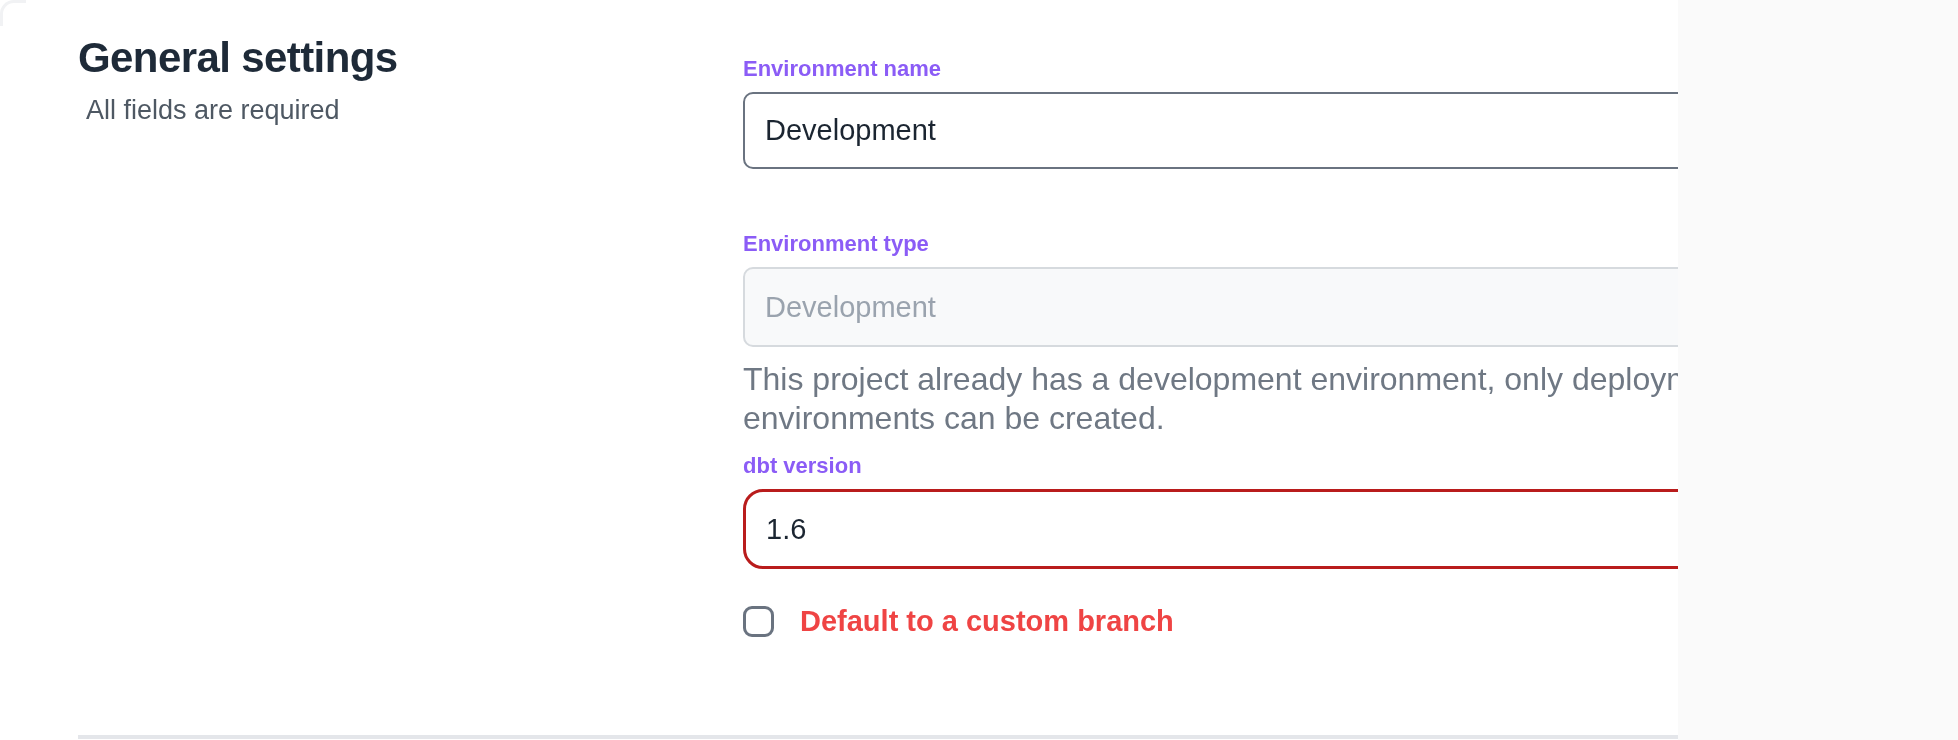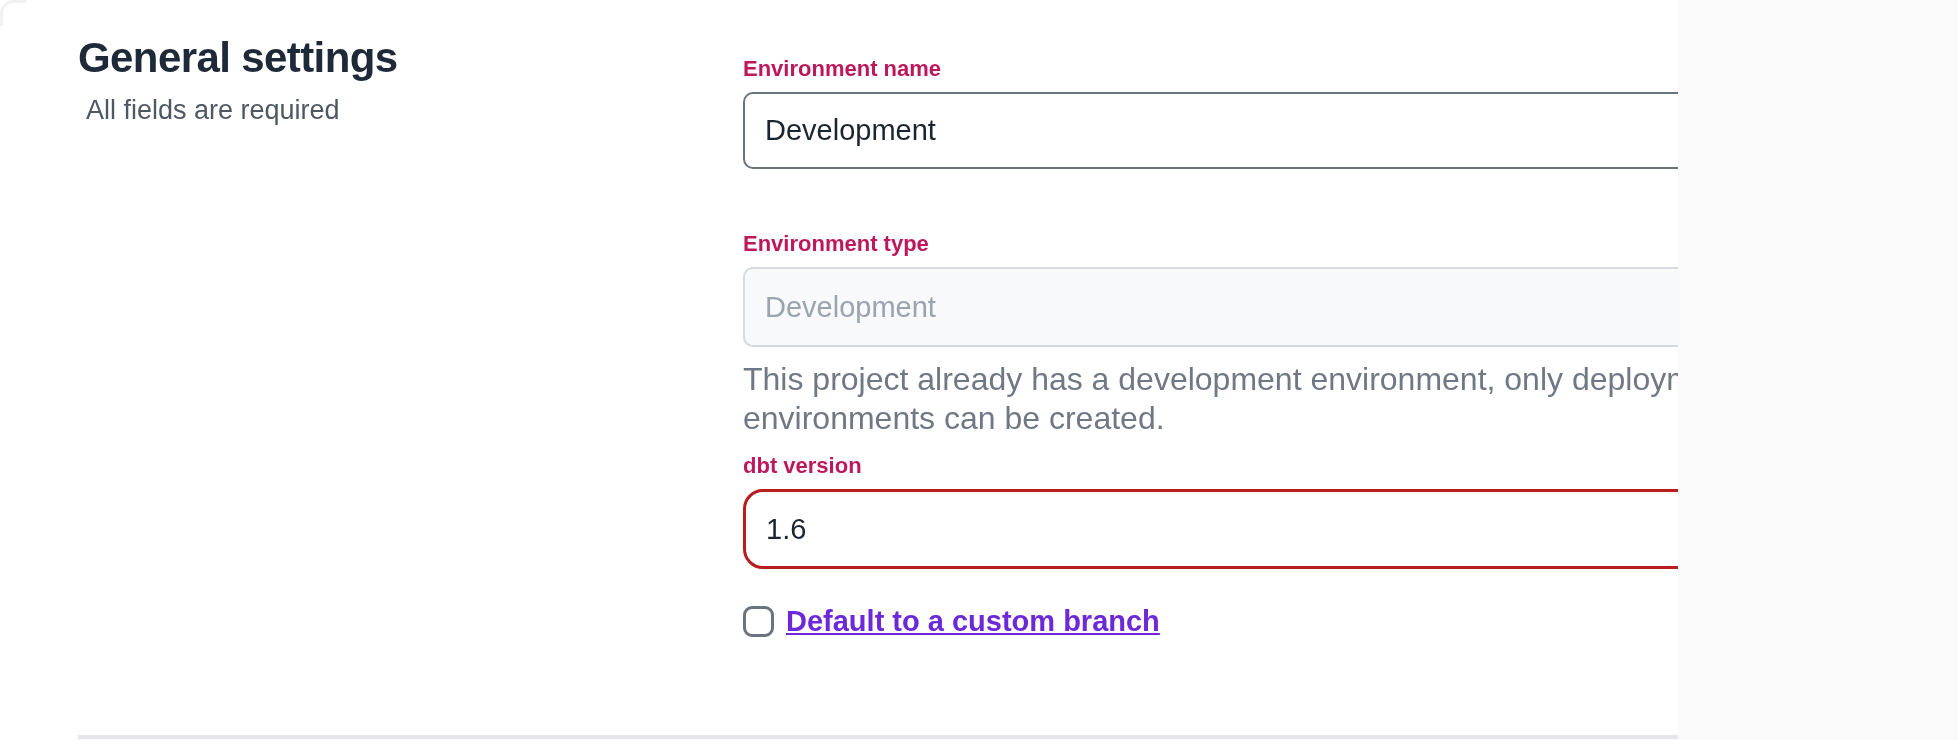--- a/index.html
+++ b/index.html
@@ -34,21 +34,21 @@
   .page-subtitle {
     margin: 13px 0 0 8px;
     font-size: 27px;
     color: #4e5863;
   }
 
   .form-col { position: absolute; left: 743px; top: 56px; width: 1142px; }
   .field-label {
     display: block;
     font-size: 22px; font-weight: 700;
-    color: #be185d;
+    color: #8b5cf6;
     line-height: 26px;
     margin: 0 0 10px 0;
   }
   .mt-1 { margin-top: 62px; }
   .mt-2 { margin-top: 15px; }
 
   .text-input {
     display: block;
     width: 100%; height: 77px;
     box-sizing: border-box;
@@ -107,25 +107,24 @@
   }
   .checkbox-box {
     width: 31px; height: 31px;
     box-sizing: border-box;
     border: 3px solid #6a7380;
     border-radius: 9px;
     background: #ffffff;
     flex: 0 0 auto;
   }
   .checkbox-label {
-    margin-left: 12px;
+    margin-left: 26px;
     font-size: 29px;
     font-weight: 700;
-    color: #6d28d9;
-    text-decoration: underline;
+    color: #ef4444;
   }
 
   .divider {
     position: absolute;
     left: 78px; top: 735px;
     width: 1810px; height: 4px;
     background: #e4e6ea;
   }
 </style>
 </head>

